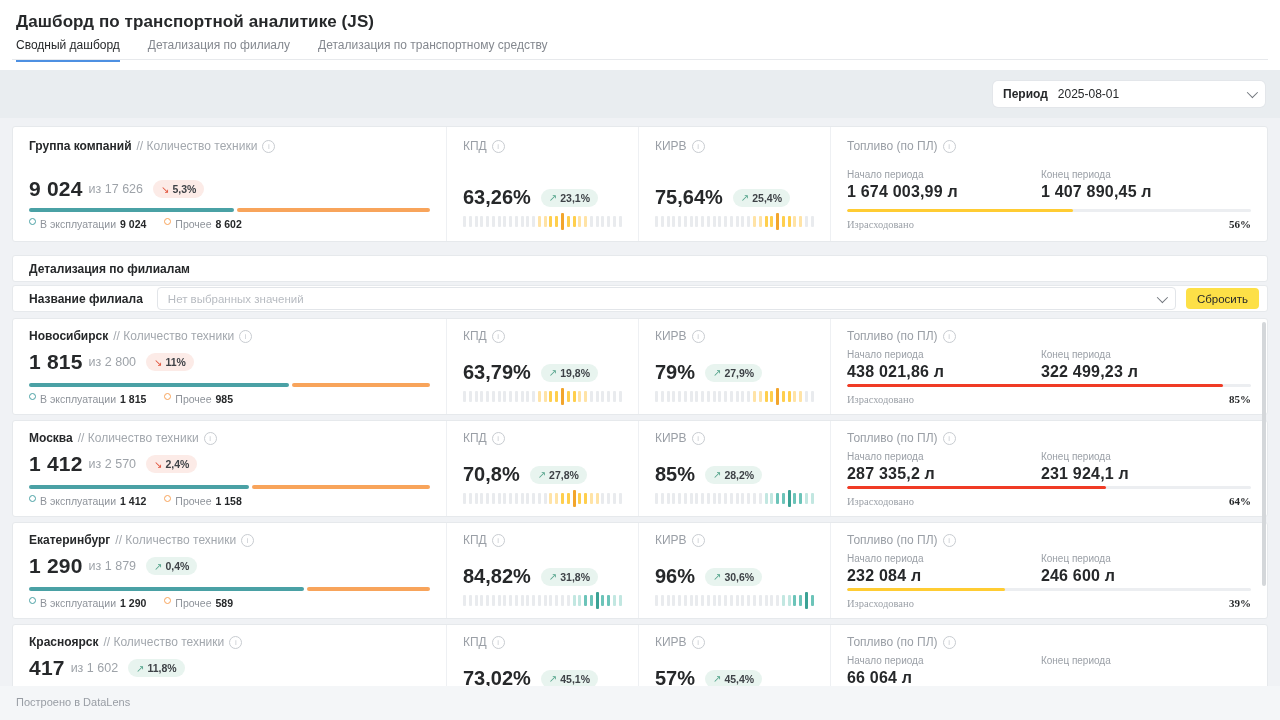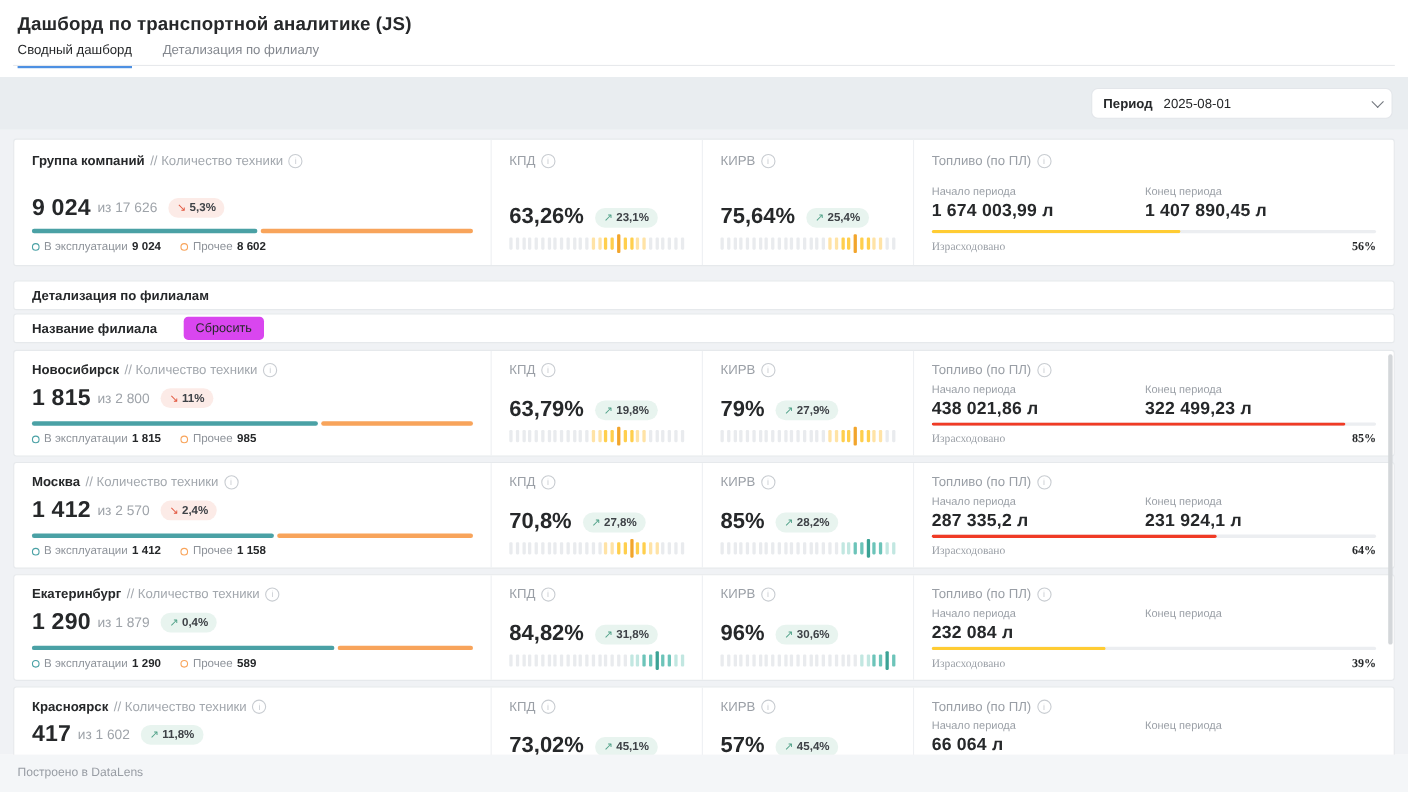--- a/index.html
+++ b/index.html
@@ -27,21 +27,21 @@
   .chev{width:7px;height:7px;border-right:1.5px solid #70757c;border-bottom:1.5px solid #70757c;
     transform:rotate(45deg) translateY(-2px);flex:none;}
   
   .card{position:absolute;left:12px;width:1256px;background:#fff;border:1px solid #e6e9ec;border-radius:3px;box-sizing:border-box;}
   .section-bar{top:255px;height:27px;display:flex;align-items:center;padding:0 16px;font-size:12px;font-weight:700;}
   .filter-bar{top:285px;height:27px;display:flex;align-items:center;padding:0 8px 0 16px;}
   .f-label{font-size:12px;font-weight:700;margin-right:14px;white-space:nowrap;}
   .select{flex:1;height:21px;border:1px solid #e2e5e9;border-radius:4px;background:#fff;
     display:flex;align-items:center;padding:0 10px;cursor:pointer;}
   .select .placeholder{flex:1;font-size:11.5px;color:#b7bbc1;}
-  .reset-btn{margin-left:10px;height:21px;border:none;border-radius:4px;background:#d946ef;color:#26282a;
+  .reset-btn{margin-left:10px;height:21px;border:none;border-radius:4px;background:#fde047;color:#26282a;
     font-size:11.5px;font-family:inherit;padding:0 11px;cursor:pointer;}
   
   .row-card{display:flex;}
   .col{box-sizing:border-box;display:flex;flex-direction:column;padding:10px 16px 9px 16px;}
   .tall .col{padding:12px 16px 11px 16px;}
   .col + .col{border-left:1px solid #eef0f3;}
   .col-count{width:433px;flex:none;}
   .col-kpi{width:192px;flex:none;}
   .col-fuel{flex:1;}
   .head{display:flex;align-items:center;font-size:12px;line-height:14px;white-space:nowrap;}
@@ -61,21 +61,21 @@
   .badge.down .arr{color:#e2573f;}
   .badge.up{background:#e8f4ef;}
   .badge.up .arr{color:#53a38a;}
   .badge .arr{font-size:10px;font-weight:400;}
   .bottom{margin-top:auto;}
   .split-bar{display:flex;gap:3px;height:4px;}
   .split-bar .seg{border-radius:2px;height:4px;}
   .split-bar .teal{background:var(--teal,#4aa1a5);}
   .split-bar .orange{flex:1;background:var(--orange,#f8a45b);}
   .legend{display:flex;gap:18px;margin-top:6px;font-size:10.5px;color:#8e939a;align-items:center;}
-  .leg{display:flex;align-items:center;gap:4px;white-space:nowrap;}
+  .leg{display:flex;align-items:flex-start;gap:4px;white-space:nowrap;}
   .leg b{color:#26282a;}
   .dot{width:5px;height:5px;border-radius:50%;border:1.5px solid;flex:none;}
   .dot.teal{border-color:var(--teal,#4aa1a5);}
   .dot.orange{border-color:var(--orange,#f8a45b);}
   .kpi-bottom{margin-top:auto;}
   .kpi-line{display:flex;align-items:center;}
   .kpi-value{font-size:20px;font-weight:700;}
   .spark{display:flex;justify-content:space-between;align-items:center;height:17px;margin-top:4px;}
   .sbar{width:3px;height:11px;border-radius:1px;background:#e9ebee;flex:none;}
   
@@ -96,37 +96,42 @@
   .scroll-thumb{position:absolute;right:14px;top:322px;width:4px;height:264px;background:#d4d7da;border-radius:2px;z-index:6;cursor:grab;}
 </style>
 </head>
 <body>
 
 <div class="page-title">Дашборд по транспортной аналитике (JS)</div>
 <div class="tabs-border"></div>
 <div class="tabs" id="tabs">
     <div class="tab active">Сводный дашборд</div>
     <div class="tab">Детализация по филиалу</div>
+    <div class="tab">Детализация по транспортному средству</div>
   </div>
 
 <div class="period-band"></div>
 <div class="content-bg"></div>
 
 <div class="period-pill" style="top:81px">
   <span class="p-label">Период</span>
   <span class="p-value">2025-08-01</span>
   <span class="chev"></span>
 </div>
 
 <div class="card section-bar">
   <span>Детализация по филиалам</span>
 </div>
 
 <div class="card filter-bar">
   <span class="f-label">Название филиала</span>
+  <div class="select">
+    <span class="placeholder">Нет выбранных значений</span>
+    <span class="chev"></span>
+  </div>
   <button class="reset-btn">Сбросить</button>
 </div>
 
 <div id="cards">
     <div class="card row-card tall" style="top: 126px; height: 116px;">
   <div class="col col-count">
     <div class="head">
       <span class="name">Группа компаний</span>
       <span class="sub">// Количество техники</span>
       <span class="info-icon"></span>
@@ -715,20 +720,21 @@
       <span class="klabel">Топливо (по ПЛ)</span>
       <span class="info-icon"></span>
     </div>
     <div class="fuel-cols">
       <div>
         <div class="fuel-label">Начало периода</div>
         <div class="fuel-value">232 084 л</div>
       </div>
       <div>
         <div class="fuel-label">Конец периода</div>
+        <div class="fuel-value">246 600 л</div>
       </div>
     </div>
     <div class="fuel-bottom">
       <div class="fuel-bar">
         <div class="fill" style="width: 39%; background: rgb(255, 204, 51);"></div>
       </div>
       <div class="fuel-foot">
         <span>Израсходовано</span>
         <span class="pct">39%</span>
       </div>

